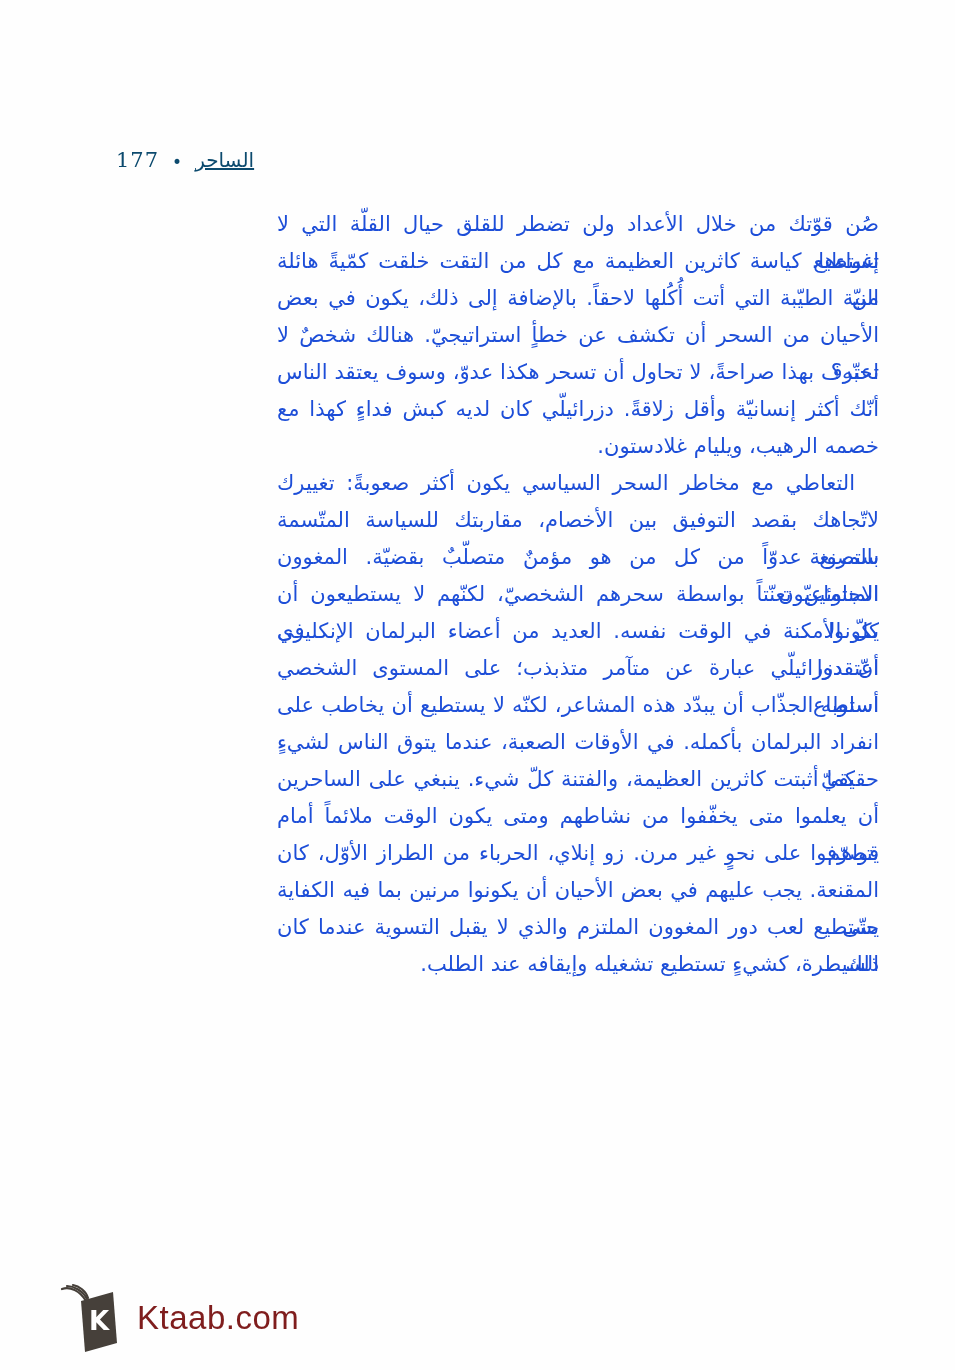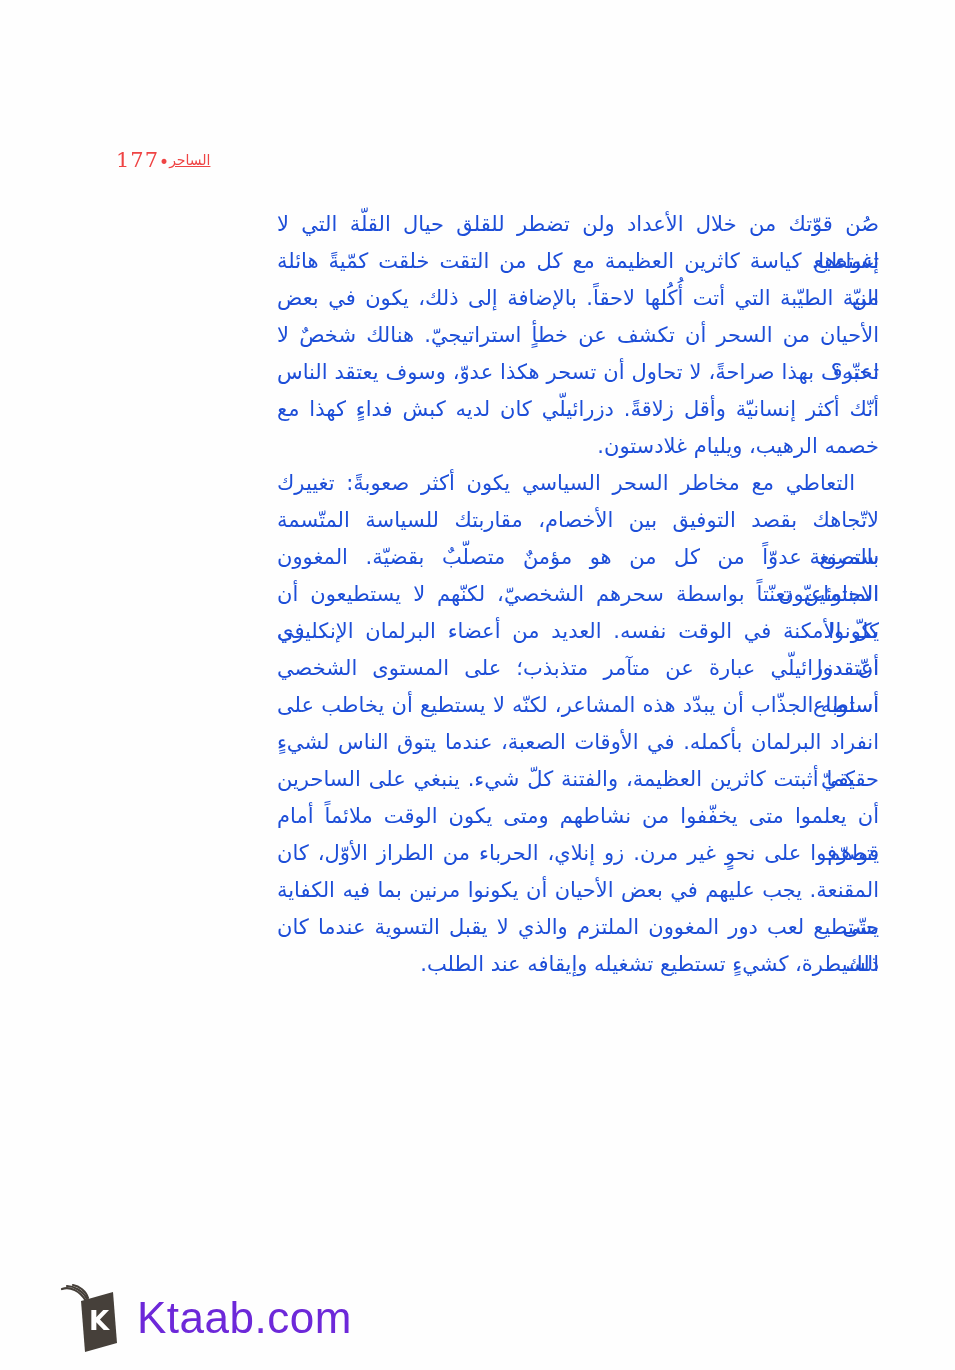--- a/index.html
+++ b/index.html
@@ -12,34 +12,35 @@
     font-family: "DejaVu Sans", sans-serif;
   }
 
   
   .running-header {
     position: absolute;
     top: 148px;
     left: 116px;
     display: flex;
     align-items: center;
-    color: #ef4444;
+    gap: 13px;
+    color: #0c4a6e;
   }
   .page-number {
     font-family: "DejaVu Serif", serif;
     font-size: 21px;
     letter-spacing: 1px;
   }
   .header-bullet {
     font-size: 17px;
     line-height: 1;
     transform: translateY(2px);
   }
   .book-title {
-    font-size: 14px;
+    font-size: 20px;
     direction: rtl;
     text-decoration: underline;
   }
 
   
   .body-text {
     position: absolute;
     top: 206px;
     right: 76px;
     width: 602px;
@@ -64,22 +65,22 @@
     position: absolute;
     top: 1283px;
     left: 60px;
     display: flex;
     align-items: center;
     gap: 15px;
   }
   .brand-icon { display: block; }
   .brand-text {
     font-family: "Liberation Sans", sans-serif;
-    font-size: 44px;
-    color: #6d28d9;
+    font-size: 33px;
+    color: #7f1d1d;
     letter-spacing: 0.5px;
   }
 </style>
 </head>
 <body>
 
 <div class="page">
 
   <div class="running-header">
     <span class="page-number">177</span>

